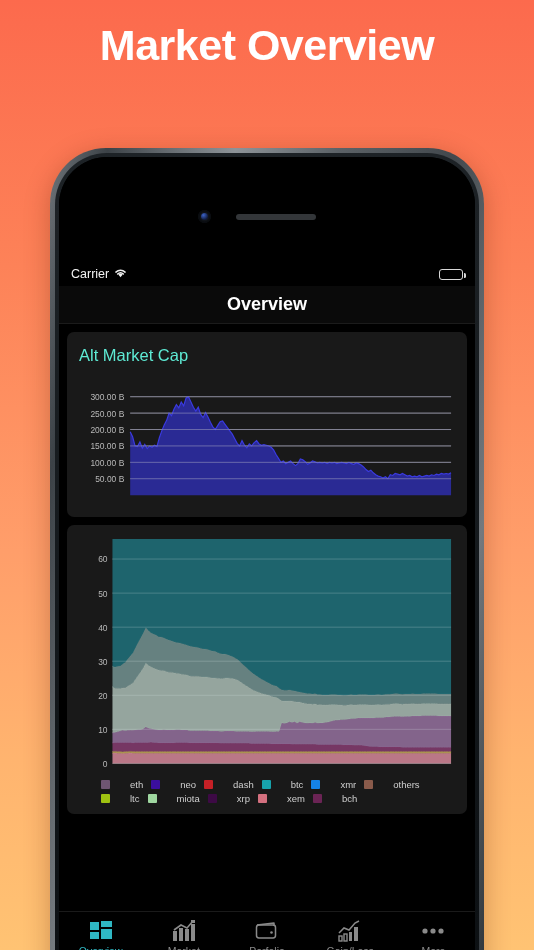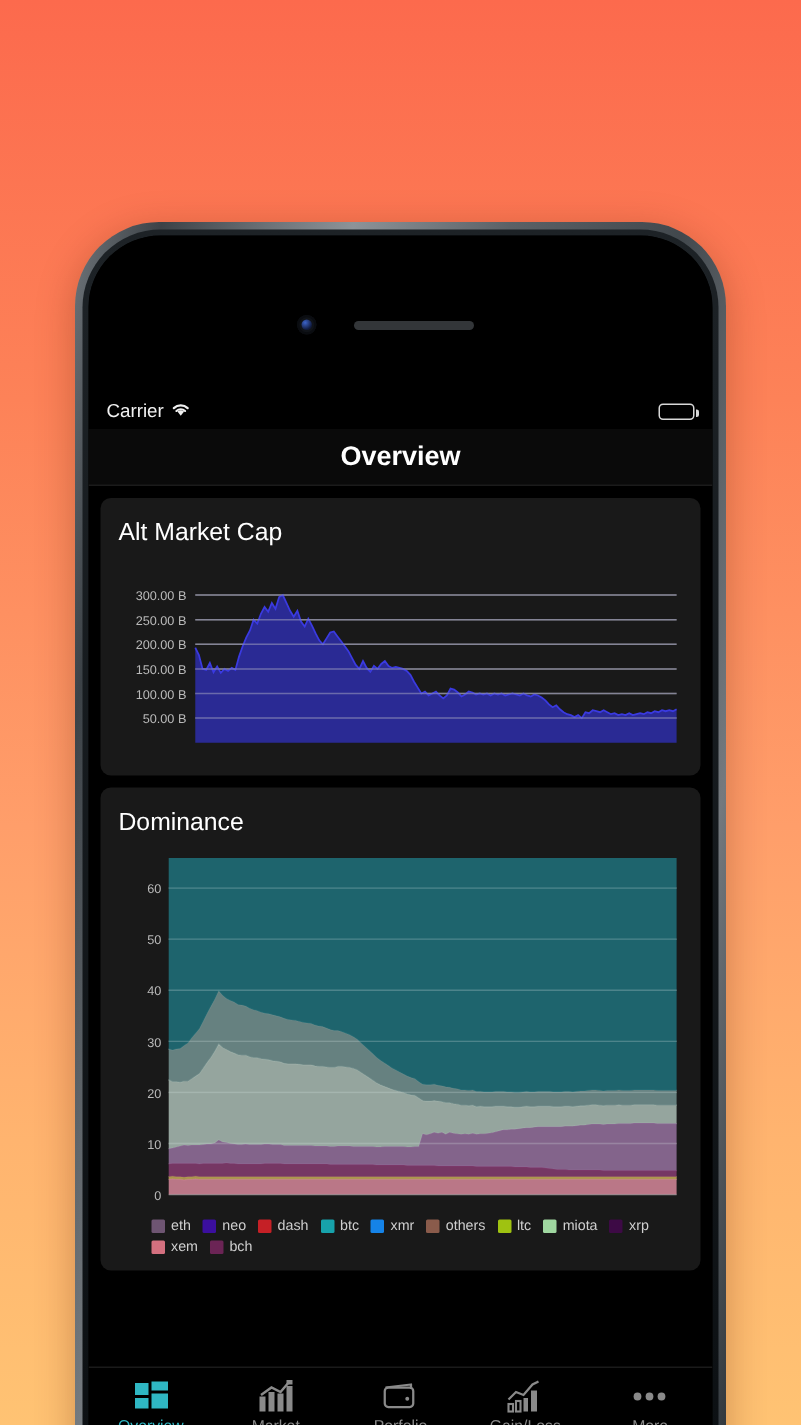--- a/index.html
+++ b/index.html
@@ -90,49 +90,50 @@
   }
   .navbar-title { color:#fff; font-size:18px; font-weight:bold; }
 
   
   .content { background:#000; padding:8px; height:588px; }
 
   .card {
     background:#191919; border-radius:7px; margin-bottom:8px;
     padding:14px 12px 10px 12px;
   }
-  .card-title { color:#ffffff; font-size:16.5px; margin-bottom:14px; }
+  .card-title { color:#5eead4; font-size:16.5px; margin-bottom:14px; }
 
   .chart-box { position:relative; width:100%; }
   .chart-svg { display:block; width:100%; }
 
   
   .legend {
     display:flex; flex-wrap:wrap; align-items:center;
     margin-top:4px; padding-left:22px; gap:3px 8px;
   }
-  .legend-item { display:flex; align-items:center; gap:4px; }
+  .legend-item { display:flex; align-items:center; gap:20px; }
   .legend-swatch { width:9px; height:9px; display:inline-block; border-radius:1px; }
   .legend-label { color:#cfcfcf; font-size:9.5px; }
 
   
   .tabbar {
     position:absolute; left:0; bottom:0; width:100%; height:58px;
     background:#000; border-top:1px solid #1a1a1a;
     display:flex; align-items:flex-start; padding-top:6px;
   }
   .tab { flex:1; display:flex; flex-direction:column; align-items:center; gap:3px; }
   .tab-icon { height:24px; display:flex; align-items:flex-end; justify-content:center; }
   .tab-label { font-size:10.5px; color:#8a8a8a; }
   .tab.active .tab-label { color:#2fb7c3; }
 </style>
 </head>
 <body>
 
 <div class="promo">
+  <div class="promo-title">Market Overview</div>
 </div>
 
 <div class="phone">
  <div class="phone-inner">
   <div class="screen-wrap">
 
     <div class="notch-area">
       <div class="camera"></div>
       <div class="speaker"></div>
     </div>
@@ -181,21 +182,20 @@
                 <line x1="52" y1="34.66666666666667" x2="378" y2="34.66666666666667" stroke="#9a9aba" stroke-width="1" opacity="0.55"></line>
                 <line x1="52" y1="51.33333333333333" x2="378" y2="51.33333333333333" stroke="#9a9aba" stroke-width="1" opacity="0.55"></line>
                 <line x1="52" y1="68" x2="378" y2="68" stroke="#9a9aba" stroke-width="1" opacity="0.55"></line>
                 <line x1="52" y1="84.66666666666666" x2="378" y2="84.66666666666666" stroke="#9a9aba" stroke-width="1" opacity="0.55"></line>
                 <line x1="52" y1="101.33333333333333" x2="378" y2="101.33333333333333" stroke="#9a9aba" stroke-width="1" opacity="0.55"></line>
               </svg>
         </div>
       </div>
 
       <div class="card">
-        <div class="card-title">Dominance</div>
         <div class="chart-box">
           <svg class="chart-svg" id="chart2" viewBox="0 0 382 240" preserveAspectRatio="none">
                 <line x1="34" y1="20.38095238095238" x2="378" y2="20.38095238095238" stroke="#5d5d5d" stroke-width="1"></line>
                 <text x="29" y="23.88095238095238" text-anchor="end" fill="#b9b9b9" font-size="8.6" font-family="&quot;Liberation Sans&quot;, sans-serif">60</text>
                 <line x1="34" y1="54.98412698412699" x2="378" y2="54.98412698412699" stroke="#5d5d5d" stroke-width="1"></line>
                 <text x="29" y="58.48412698412699" text-anchor="end" fill="#b9b9b9" font-size="8.6" font-family="&quot;Liberation Sans&quot;, sans-serif">50</text>
                 <line x1="34" y1="89.5873015873016" x2="378" y2="89.5873015873016" stroke="#5d5d5d" stroke-width="1"></line>
                 <text x="29" y="93.0873015873016" text-anchor="end" fill="#b9b9b9" font-size="8.6" font-family="&quot;Liberation Sans&quot;, sans-serif">40</text>
                 <line x1="34" y1="124.19047619047619" x2="378" y2="124.19047619047619" stroke="#5d5d5d" stroke-width="1"></line>
                 <text x="29" y="127.69047619047619" text-anchor="end" fill="#b9b9b9" font-size="8.6" font-family="&quot;Liberation Sans&quot;, sans-serif">30</text>

